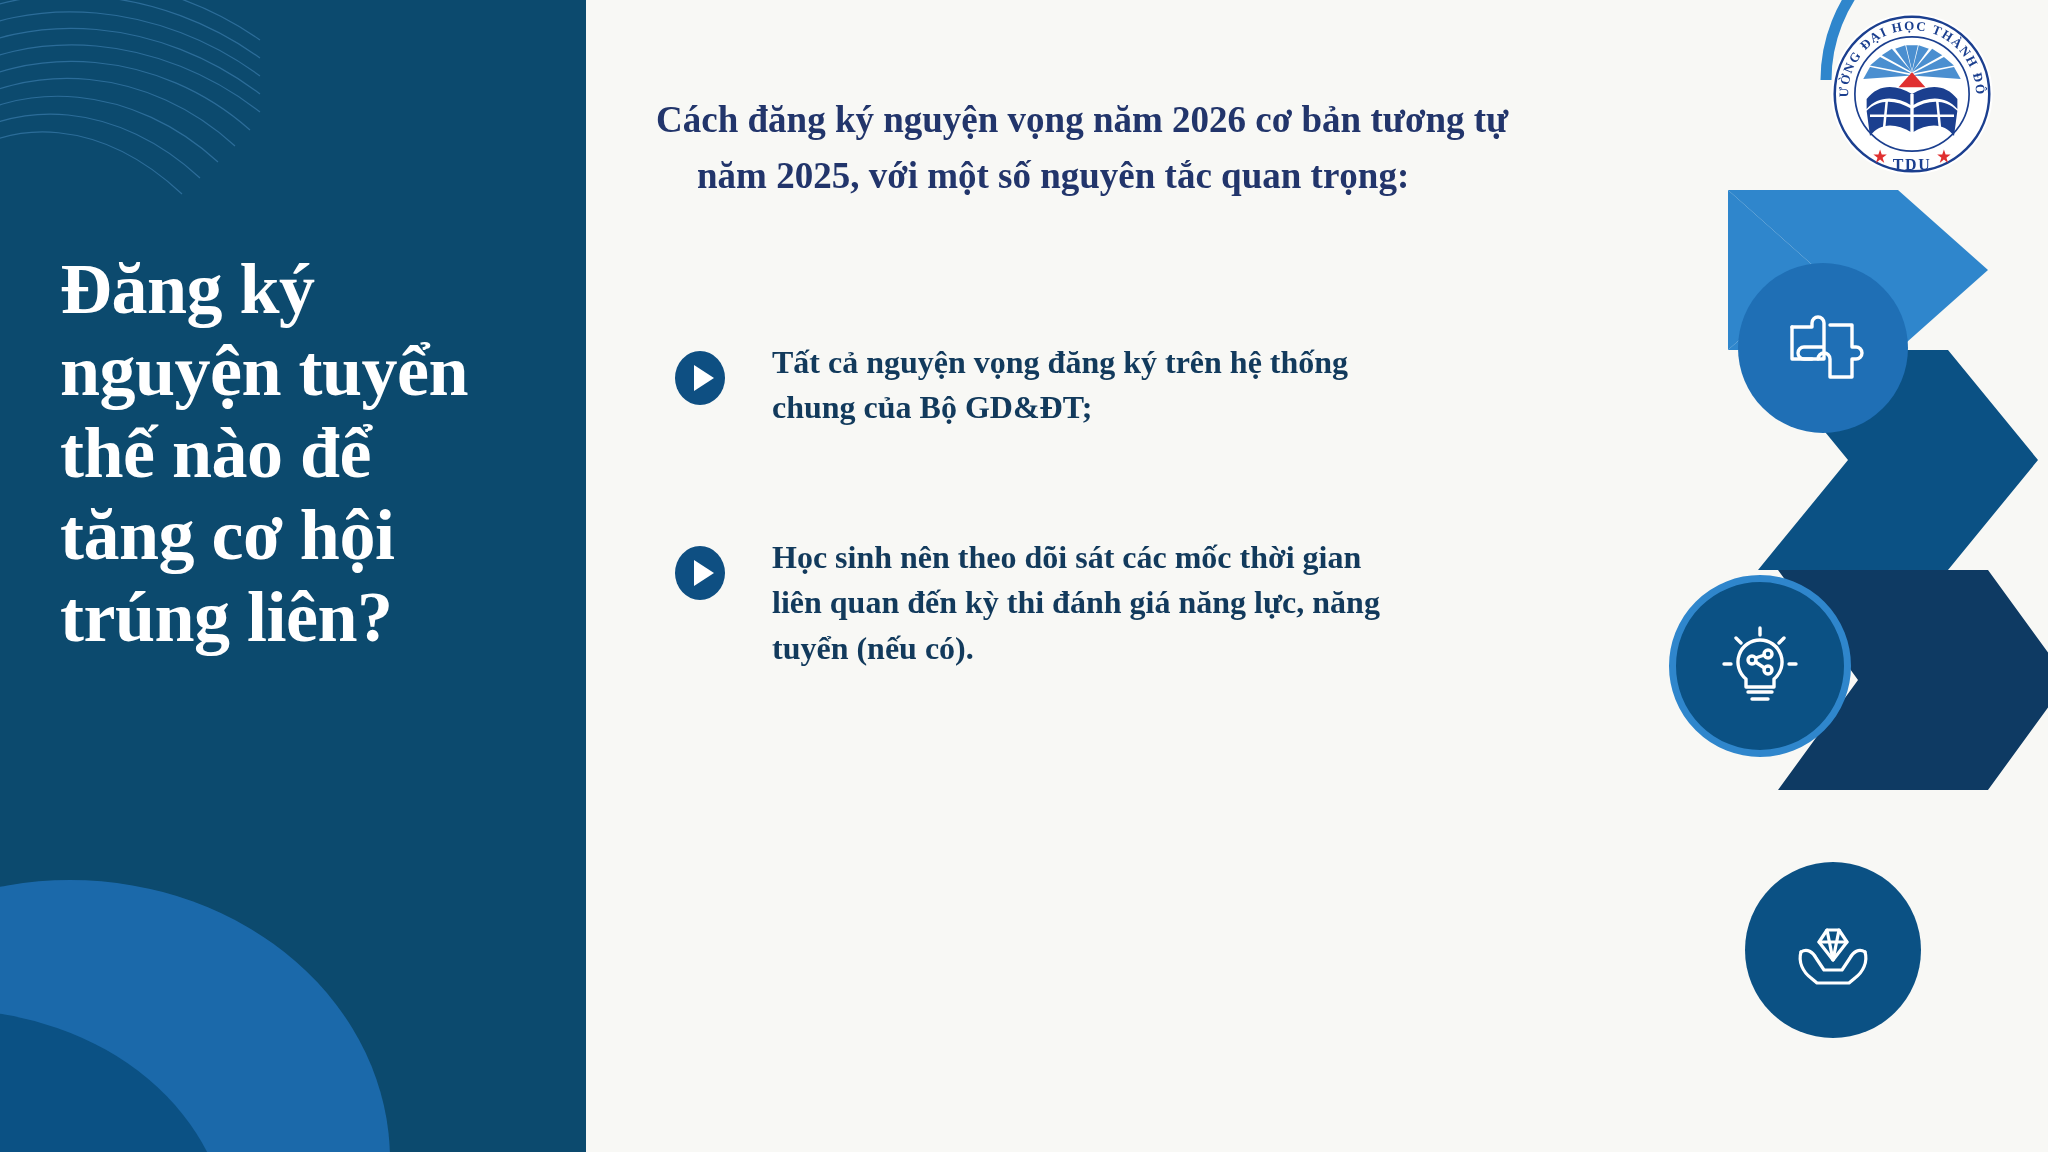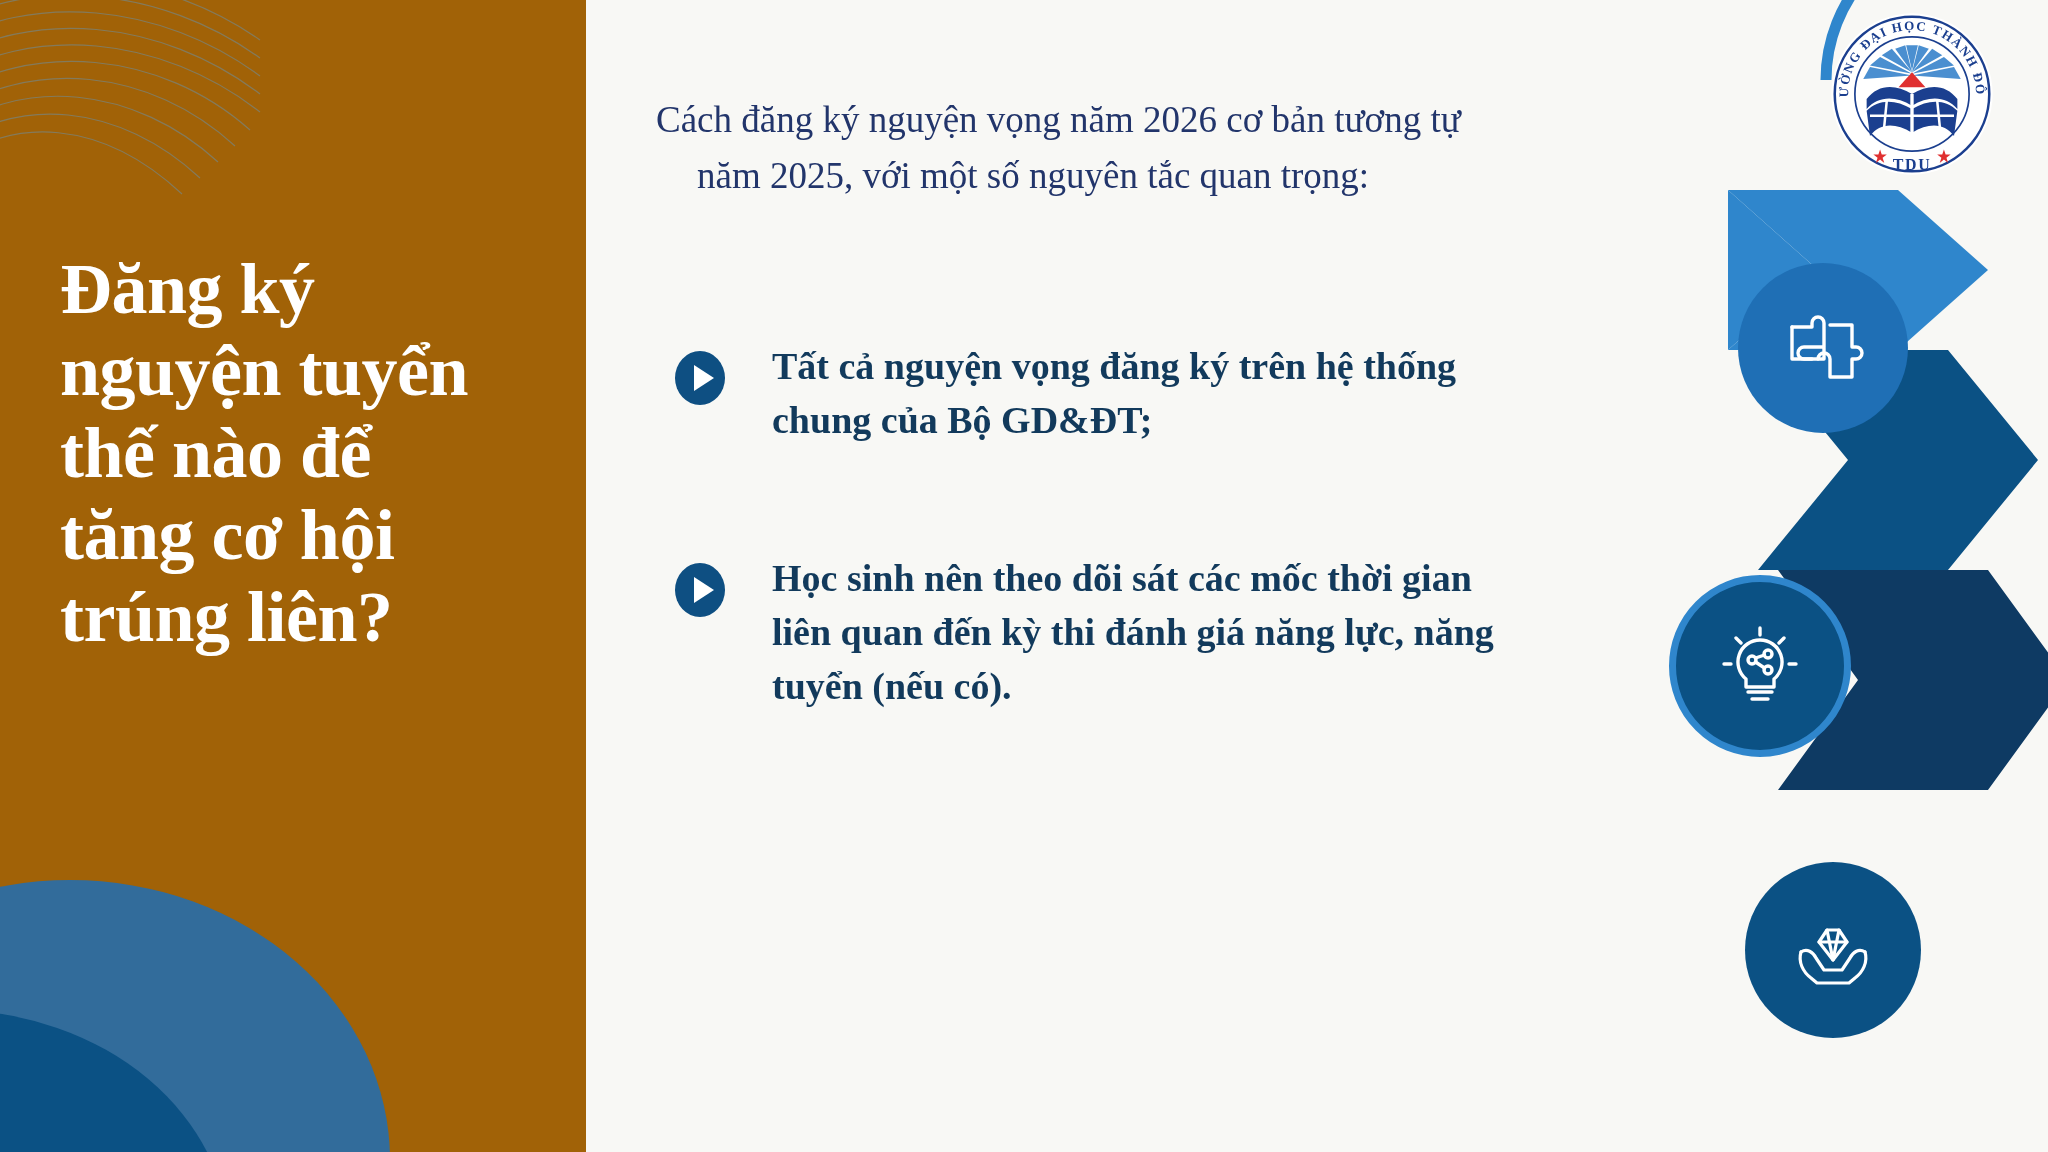--- a/index.html
+++ b/index.html
@@ -13,21 +13,21 @@
     position:relative;
     width:2048px; height:1152px;
     background:#f8f8f5;
     overflow:hidden;
   }
 
   
   #left-panel {
     position:absolute; left:0; top:0;
     width:586px; height:1152px;
-    background:#a16207;
+    background:#0c4a6e;
     overflow:hidden;
   }
   #left-panel-swoosh {
     position:absolute; left:-40px; top:-20px;
     width:360px; height:300px;
     opacity:.55;
     pointer-events:none;
   }
   #left-panel-corner {
     position:absolute; left:-250px; top:880px;
@@ -59,21 +59,21 @@
   #content {
     position:absolute;
     left:586px; top:0;
     width:1462px; height:1152px;
   }
   #intro {
     position:absolute;
     left:70px; top:92px;
     width:1130px;
     color:#22356b;
-    font-weight:normal;
+    font-weight:bold;
     font-size:37px;
     line-height:1.52;
     text-align:justify;
   }
   #intro .ln2 { text-align:left;margin-left:41px; }
 
   #bullet-list {
     position:absolute;
     left:86px; top:340px;
     width:1060px;
@@ -85,21 +85,21 @@
   }
   .bullet-marker {
     flex:0 0 auto;
     width:56px; height:56px;
     margin-right:44px;
     margin-top:10px;
   }
   .bullet-text {
     color:#123a5c;
     font-weight:bold;
-    font-size:38px;
+    font-size:32px;
     line-height:1.42;
   }
   .bullet-text .bl { display:block; white-space:nowrap; }
 
   
   #ribbon { position:absolute; right:0; top:-10px; width:620px; height:1000px; pointer-events:none; }
 
   .hex-badge {
     position:absolute;
     border-radius:50%;

